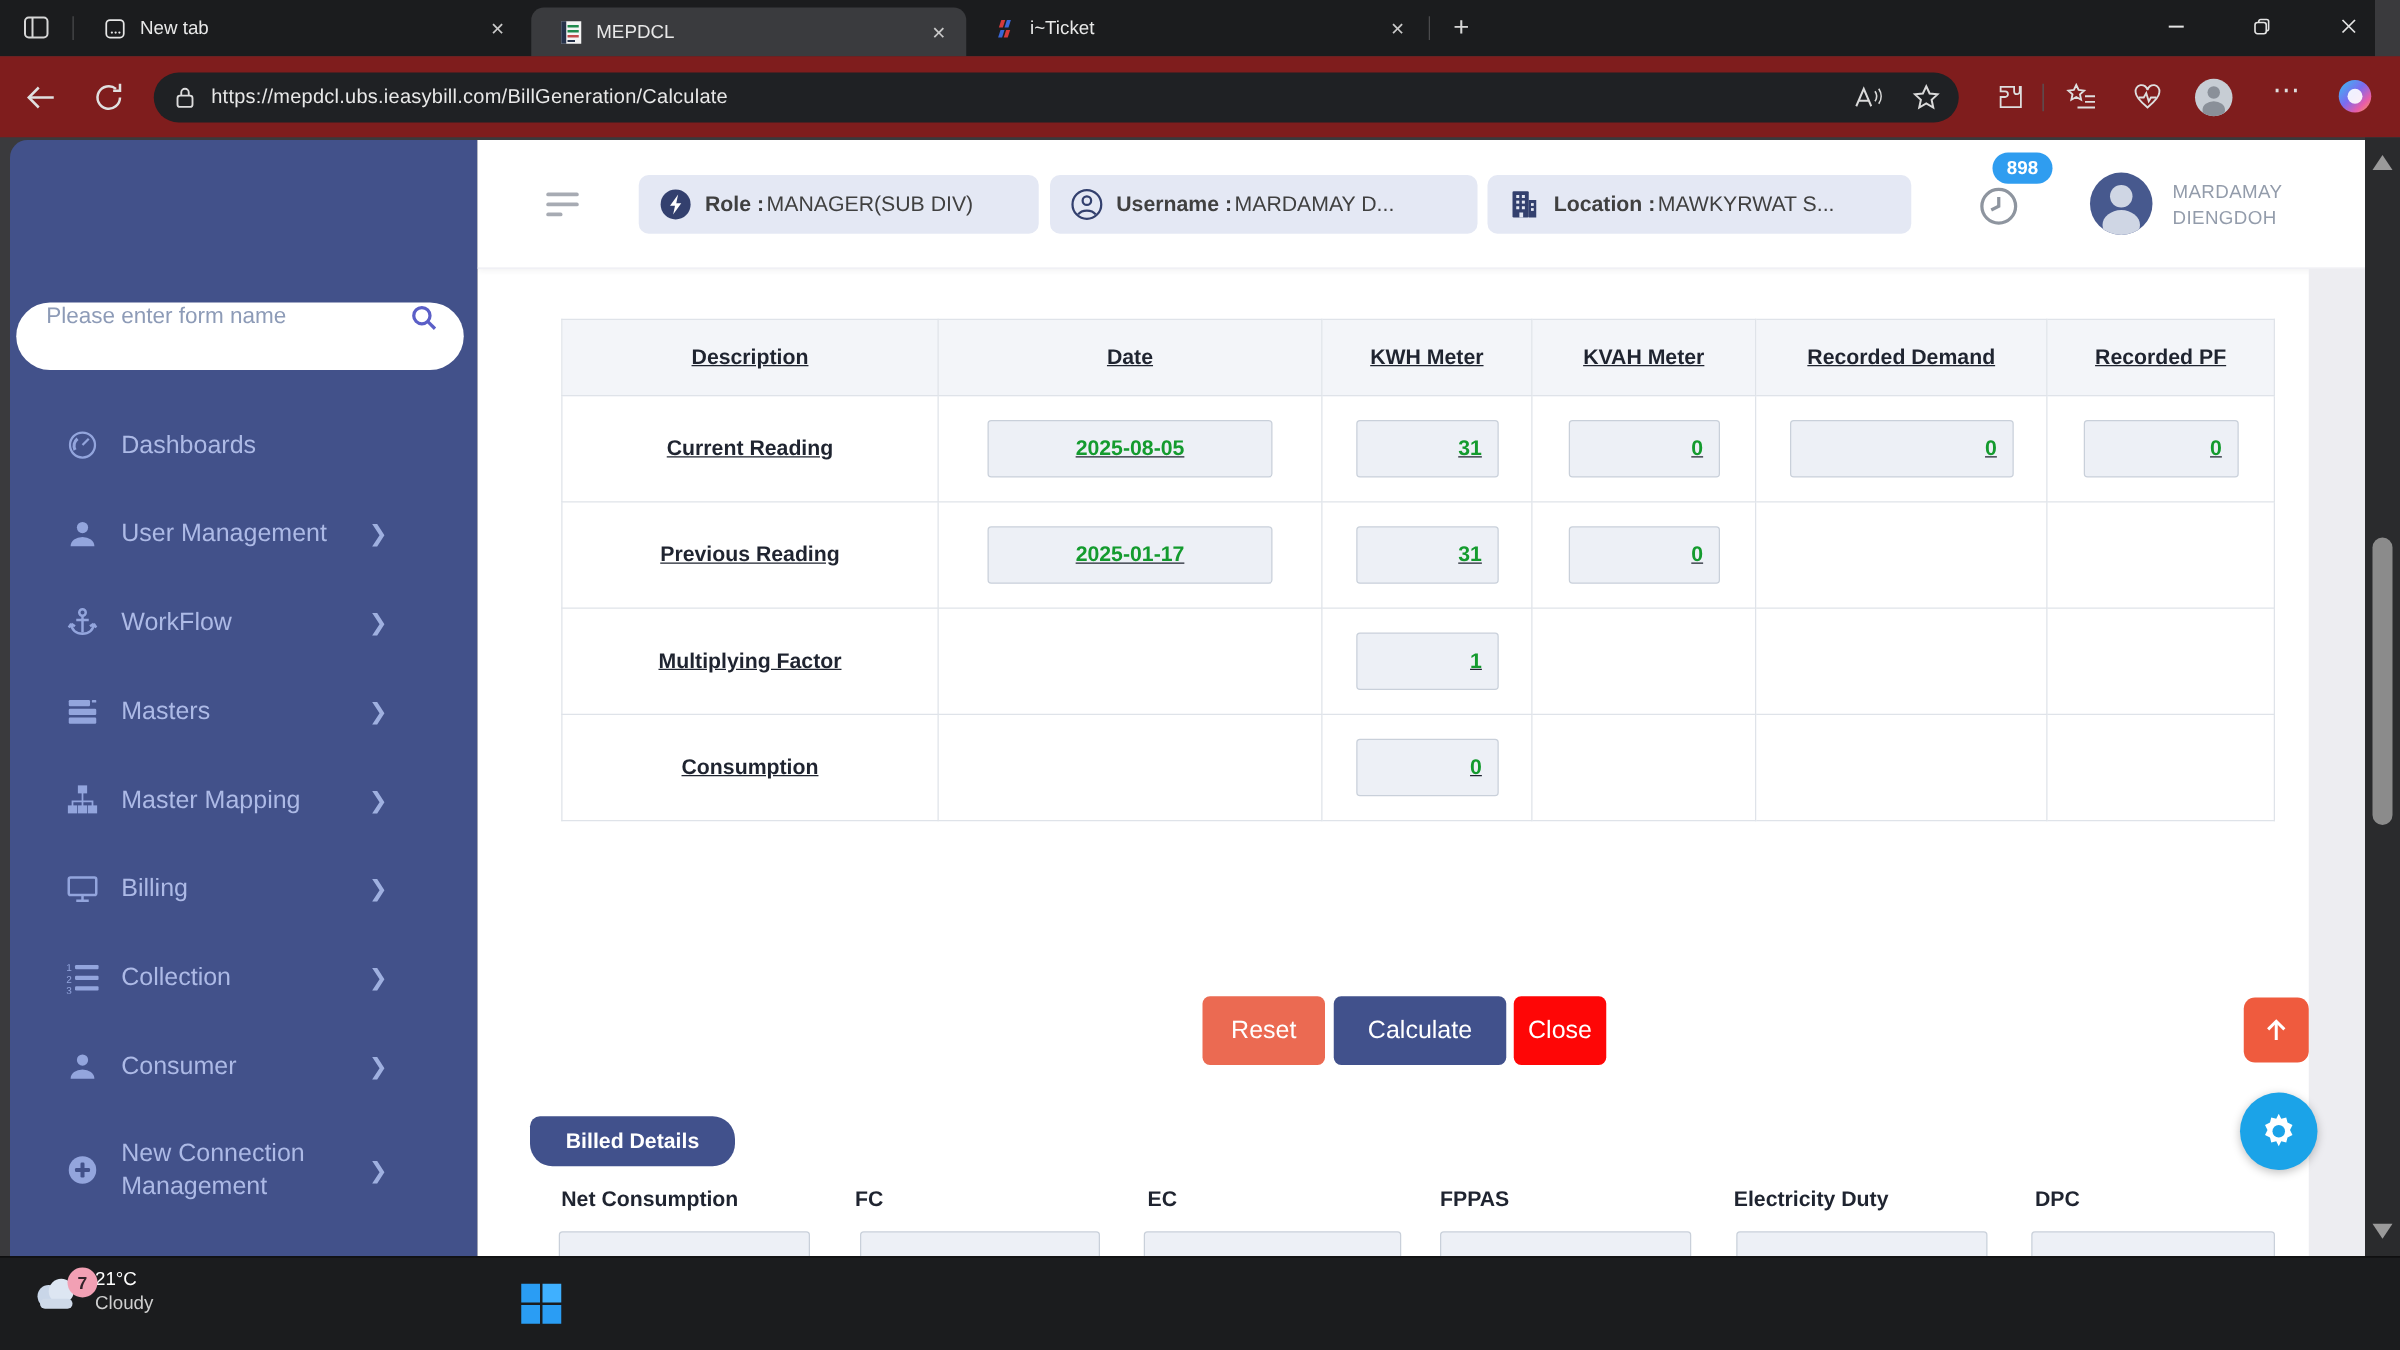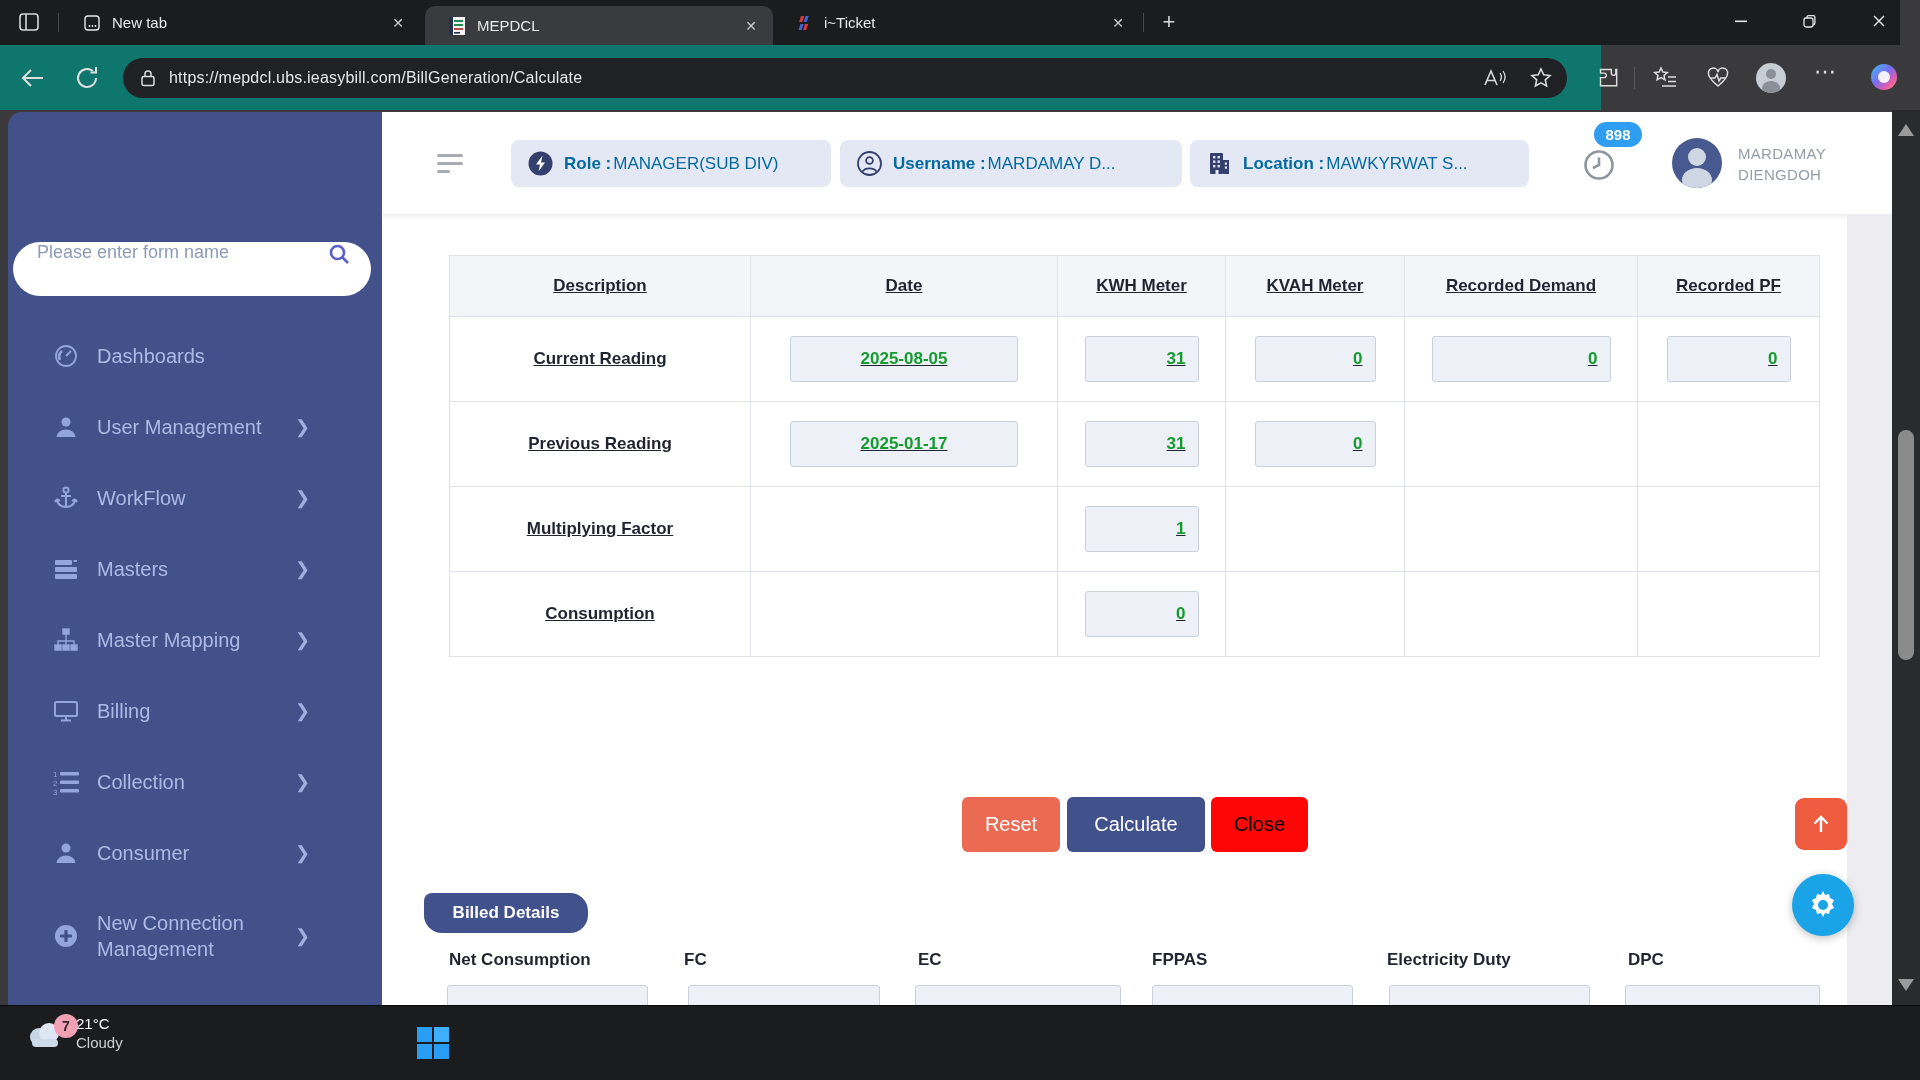--- a/index.html
+++ b/index.html
@@ -15,21 +15,21 @@
   .tab .fav { width:20px; height:20px; margin-right:10px; flex:0 0 auto; }
   .tab .x { color:#c9c9c9; font-size:14px; }
   .tab-newtab { left:72px; width:350px; padding-left:10px; }
   .tab-newtab .x { position:absolute; right:18px; }
   .tab-active { left:425px; width:348px; background:#3a3b3e; border-radius:10px 10px 0 0; top:6px; height:39px; padding-left:22px; }
   .tab-active .x { position:absolute; right:16px; }
   .tab-iticket { left:782px; width:360px; padding-left:12px; }
   .tab-iticket .x { position:absolute; right:18px; }
   .newtabbtn { position:absolute; left:1156px; top:10px; width:26px; height:26px; color:#d6d6d6; font-size:22px; line-height:24px; text-align:center; }
   .winbtn { position:absolute; top:0; width:46px; height:42px; display:flex; align-items:center; justify-content:center; color:#e4e4e4; }
-  .toolbar { position:absolute; left:0; top:45px; width:1601px; height:65px; background:#0f766e; }
+  .toolbar { position:absolute; left:0; top:45px; width:1920px; height:65px; background:#7f1d1d;text-align:right; }
   .navbtn { position:absolute; top:18px; width:30px; height:30px; color:#e0e0e0; }
   .urlpill { position:absolute; left:123px; top:13px; width:1444px; height:40px; background:#1f2124; border-radius:20px; display:flex; align-items:center; color:#e8e8e8; }
   .urlpill .lock { margin:0 12px 0 16px; }
   .urltext { font-size:16px; letter-spacing:.2px; }
   .pillicons { position:absolute; right:14px; display:flex; gap:22px; align-items:center; color:#dadada; }
   .tbicon { position:absolute; top:20px; width:26px; height:26px; color:#dedede; }
   .tbsep { position:absolute; left:1634px; top:22px; width:1px; height:22px; background:#55585c; }
   .avatar-tb { position:absolute; left:1756px; top:18px; width:30px; height:30px; border-radius:50%; background:#c7cdd4; overflow:hidden; }
 
   
@@ -46,21 +46,21 @@
   .mi { position:relative; height:71px; display:flex; align-items:center; padding-left:45px; color:#adbae6; font-size:20px; cursor:default; }
   .mi .ic { width:26px; height:26px; margin-right:18px; color:#93a5dd; flex:0 0 auto; }
   .mi .chev { position:absolute; right:24px; font-size:18px; color:#9fb0e0; }
   .mi .lab { line-height:1.3; max-width:220px; }
 
   
   .content { position:absolute; left:382px; top:2px; width:1510px; height:893px; background:#fff; overflow:hidden; }
   .topbar { position:absolute; left:0; top:0; width:1510px; height:103px; background:#fff; border-bottom:1px solid #ececf2; box-shadow:0 2px 5px rgba(40,40,60,.07); }
   .burger { position:absolute; left:55px; top:42px; }
   .burger i { display:block; height:3px; border-radius:2px; background:#a7abb3; margin-bottom:5px; }
-  .pill { position:absolute; top:28px; height:47px; background:#e4e8f4; border-radius:8px; display:flex; align-items:center; padding:12px 16px; color:#0369a1; font-size:17px; white-space:nowrap; }
+  .pill { position:absolute; top:28px; height:47px; background:#e4e8f4; border-radius:8px; display:flex; align-items:center; padding:12px 16px; color:#404040; font-size:17px; white-space:nowrap; }
   .pill .pic { width:27px; height:27px; margin-right:10px; flex:0 0 auto; }
   .pill b { margin-right:2px; }
   .clockwrap { position:absolute; left:1196px; top:8px; width:70px; height:80px; }
   .badge { position:absolute; left:16px; top:2px; min-width:48px; height:25px; background:#2f9df0; border-radius:13px; color:#fff; font-size:15px; font-weight:bold; text-align:center; line-height:25px; }
   .clockic { position:absolute; left:4px; top:28px; width:34px; height:34px; color:#8e959f; }
   .uavatar { position:absolute; left:1290px; top:26px; width:50px; height:50px; border-radius:50%; background:#47598e; overflow:hidden; }
   .uname { position:absolute; left:1356px; top:31px; color:#939cab; font-size:15px; line-height:21px; letter-spacing:.3px; }
 
   
   table.rt { position:absolute; left:67px; top:143px; border-collapse:collapse; table-layout:fixed; }
@@ -71,21 +71,21 @@
   .rt td.lbl { font-weight:bold; }
   .inp { height:46px; background:#edf0f6; border:1px solid #c9d0da; border-radius:3px; margin:0 auto; color:#149b2e; font-weight:bold; font-size:17px; line-height:44px; }
   .inp.date { width:228px; text-align:center; }
   .inp.n { text-align:right; padding-right:12px; }
   .w-kwh { width:114px; } .w-kvah { width:121px; } .w-rd { width:179px; } .w-rpf { width:124px; }
 
   
   .btn { position:absolute; top:685px; height:55px; border:0; border-radius:6px; font-size:20px; font-family:"Liberation Sans",sans-serif; cursor:pointer; }
   .btn-reset { left:580px; width:98px; background:#eb6a52; color:#fff; }
   .btn-calc { left:685px; width:138px; background:#41518c; color:#fff; }
-  .btn-close { left:829px; width:97px; background:#fe0606; color:#000000; }
+  .btn-close { left:829px; width:74px; background:#fe0606; color:#ffffff; }
 
   
   .billedpill { position:absolute; left:42px; top:781px; width:164px; height:40px; background:#41518c; border-radius:8px 18px 18px 18px; color:#fff; font-size:17px; font-weight:bold; display:flex; align-items:center; justify-content:center; }
   .blabel { position:absolute; top:838px; font-size:17px; font-weight:bold; color:#1f2430; white-space:nowrap; }
   .binp { position:absolute; top:873px; height:46px; background:#edf0f6; border:1px solid #c9d0da; border-radius:3px; }
 
   .graystrip { position:absolute; left:1465px; top:103px; width:45px; height:790px; background:#ededf1; }
   .fab-up { position:absolute; left:1413px; top:686px; width:52px; height:52px; background:#ef5b3e; border-radius:9px; color:#fff; font-size:24px; display:flex; align-items:center; justify-content:center; }
   .fab-gear { position:absolute; left:1410px; top:762px; width:62px; height:62px; background:#1ba3e8; border-radius:50%; color:#fff; display:flex; align-items:center; justify-content:center; box-shadow:0 2px 8px rgba(0,0,0,.25); z-index:5; }
 

